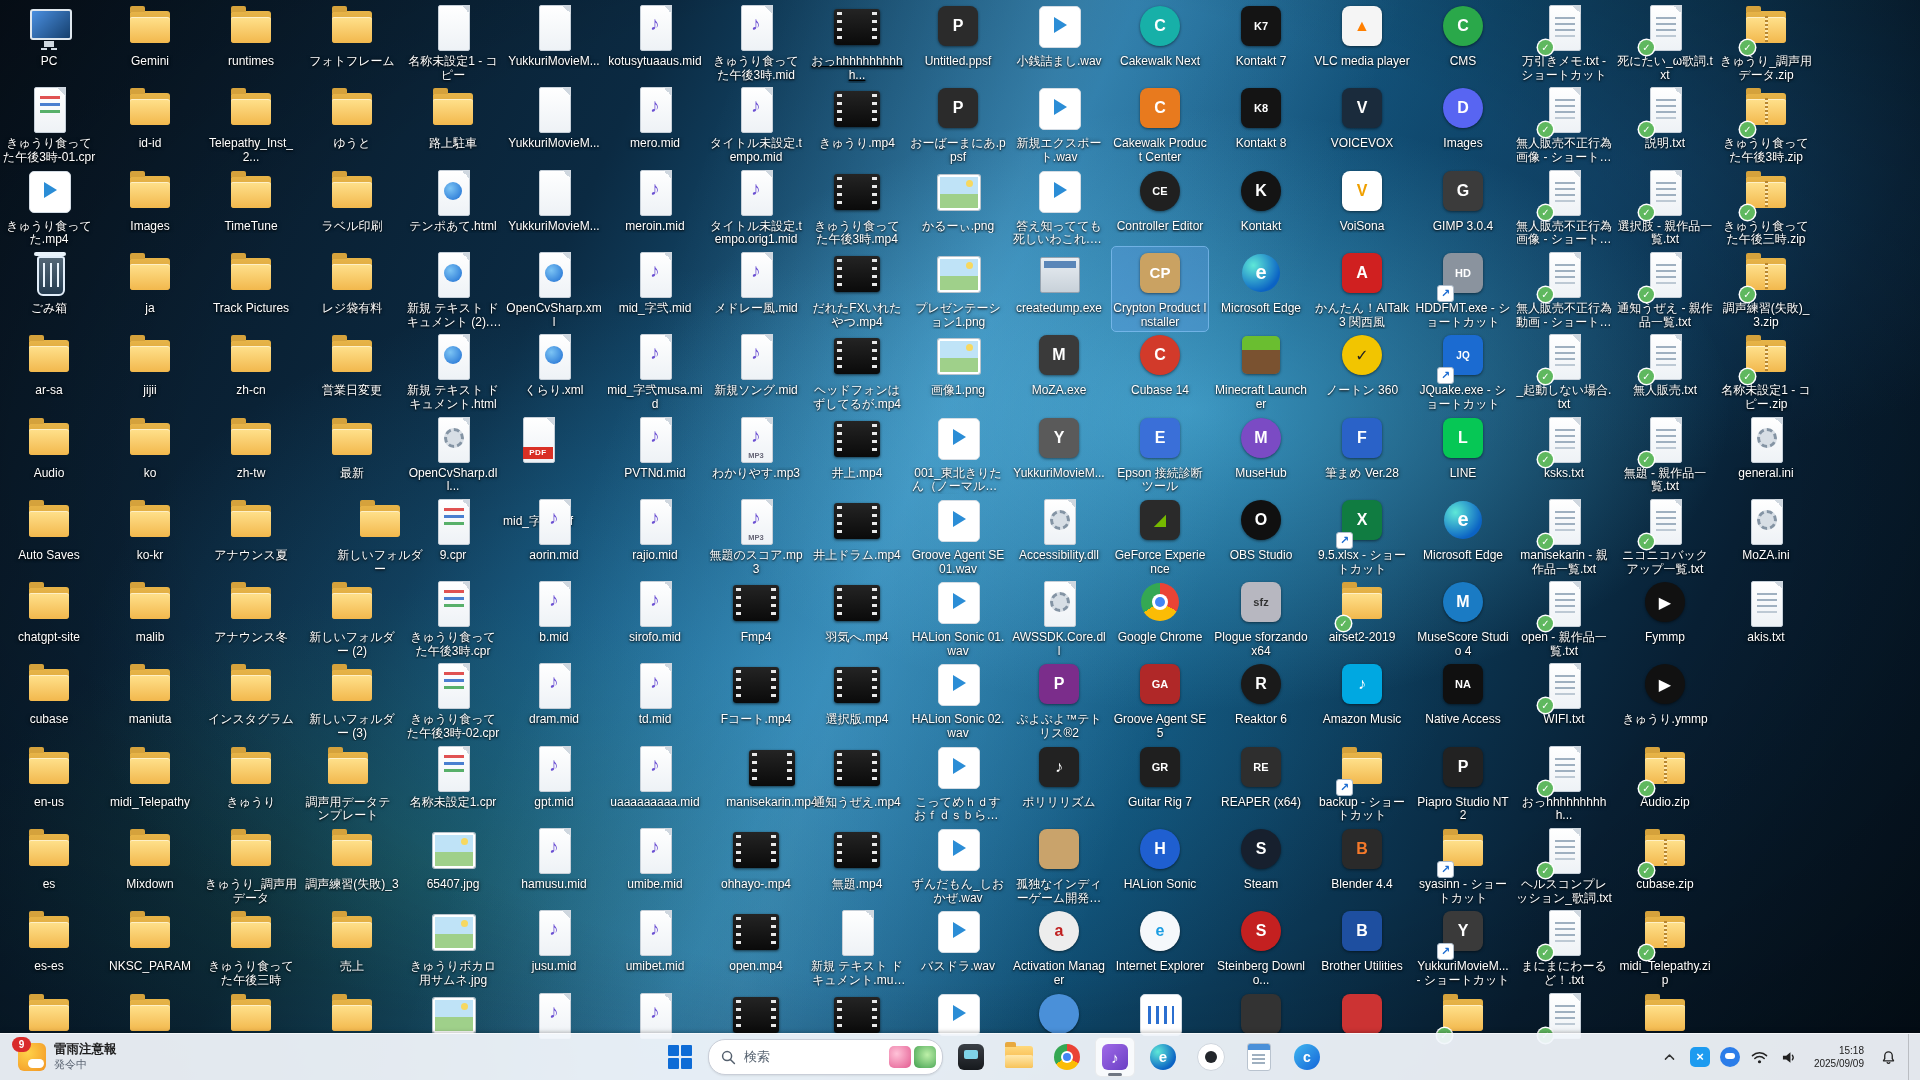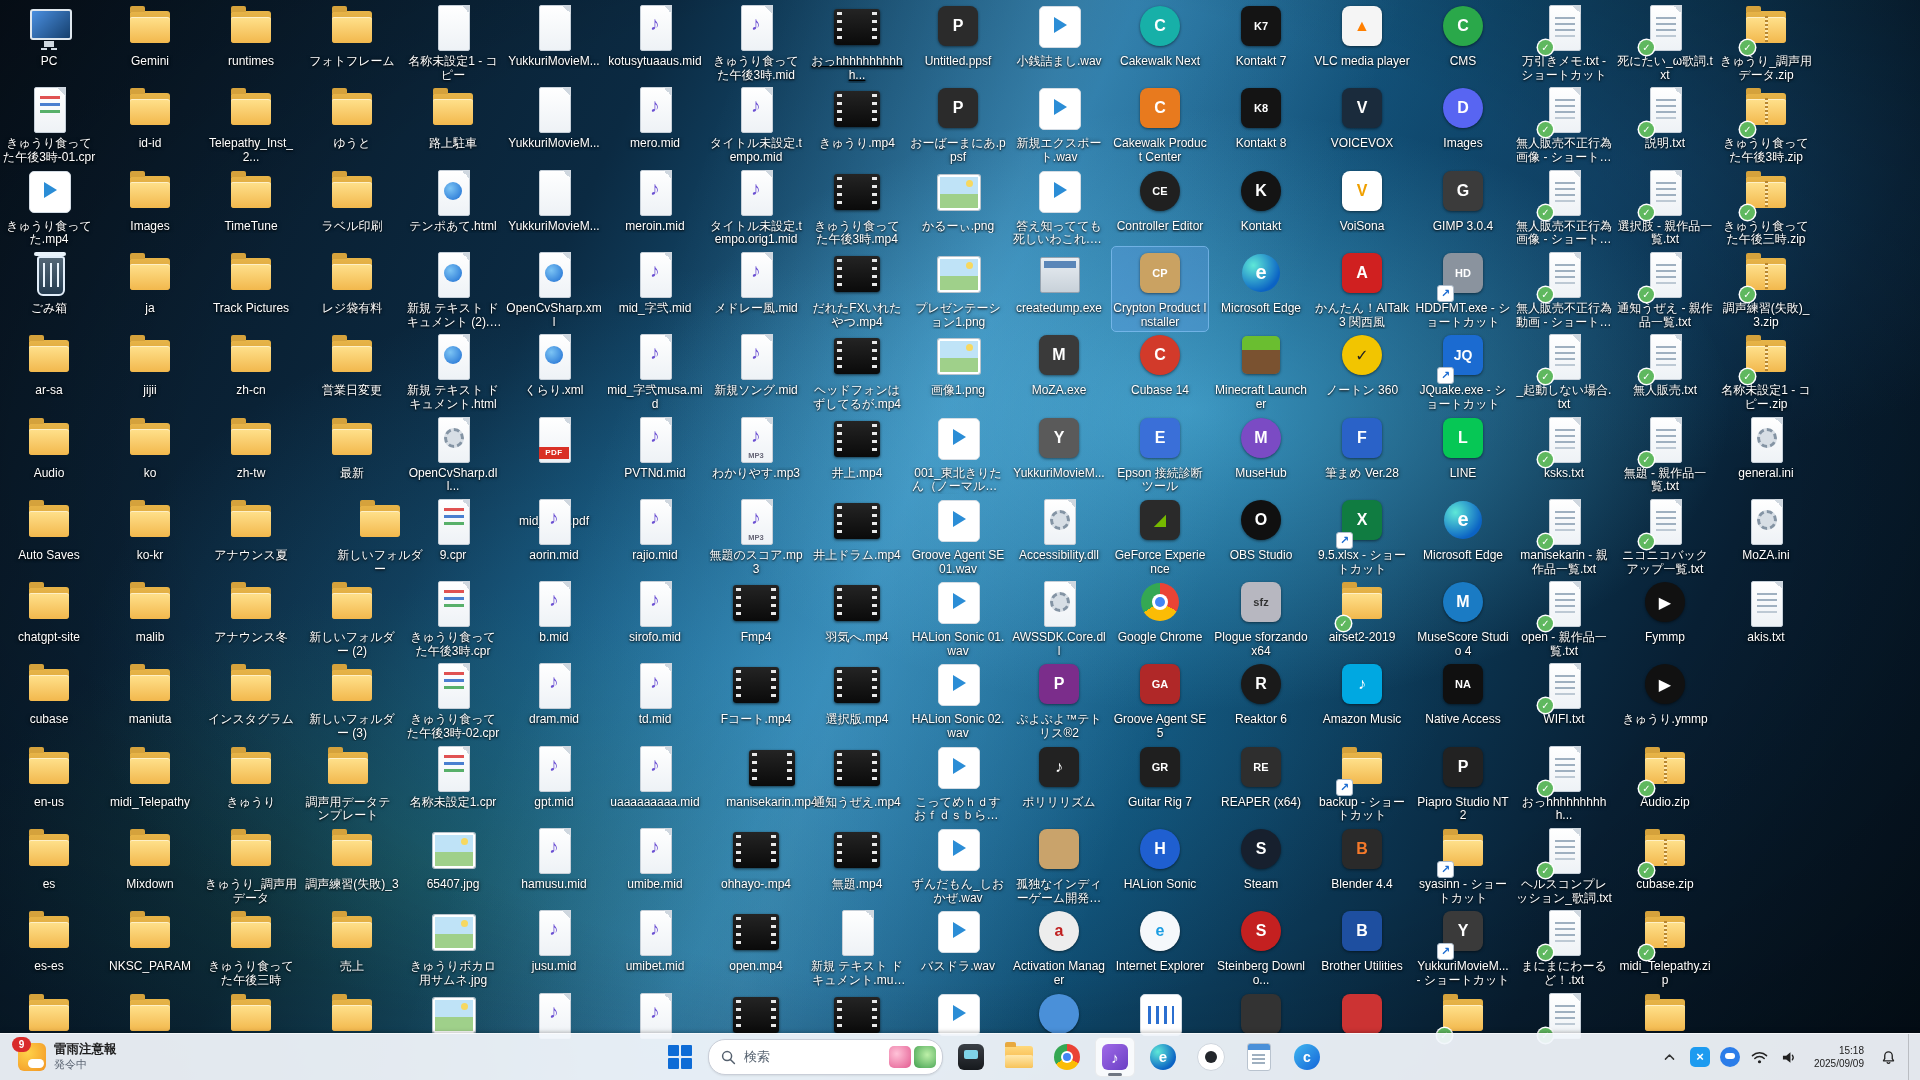--- a/index.html
+++ b/index.html
@@ -672,21 +672,21 @@
         </div>
         <div class="lb">OpenCvSharp.xml</div>
       </div>
       <div class="di" title="くらり.xml" style="left: 506px; top: 329.2px;">
         <div class="ic">
           <i class="dc"></i>
           <i class="gl"></i>
         </div>
         <div class="lb">くらり.xml</div>
       </div>
-      <div class="di" title="mid_字弐.pdf" style="left: 506px; top: 411.5px; gap: 48px;">
+      <div class="di" title="mid_字弐.pdf" style="left: 490px; top: 411.5px; gap: 48px;">
         <div class="ic">
           <i class="dc"></i>
           <b class="pdfb">PDF</b>
         </div>
         <div class="lb">mid_字弐.pdf</div>
       </div>
       <div class="di" title="aorin.mid" style="left: 506px; top: 493.8px;">
         <div class="ic">
           <i class="dc"></i>
           <b class="nt">♪</b>
@@ -1198,21 +1198,21 @@
         <div class="ic">
           <i class="tl2" style="border-radius:50%;background:#202020">
             <span style="color:#fff;font-size:11px">CE</span>
           </i>
         </div>
         <div class="lb">Controller Editor</div>
       </div>
       <div class="di sel" title="Crypton Product Installer" style="left: 1112px; top: 246.9px;">
         <div class="ic">
           <i class="tl2" style="border-radius:8px;background:#caa262">
-            <span style="color:#fff;font-size:11px">CP</span>
+            <span style="color:#fff;font-size:15px">CP</span>
           </i>
         </div>
         <div class="lb">Crypton Product Installer</div>
       </div>
       <div class="di" title="Cubase 14" style="left: 1112px; top: 329.2px;">
         <div class="ic">
           <i class="tl2" style="border-radius:50%;background:#d23a2a">
             <span style="color:#fff;font-size:16px">C</span>
           </i>
         </div>
@@ -1512,21 +1512,21 @@
           <i class="tl2" style="border-radius:8px;background:#8a939e">
             <span style="color:#fff;font-size:11px">HD</span>
           </i>
           <b class="bdg s">↗</b>
         </div>
         <div class="lb">HDDFMT.exe - ショートカット</div>
       </div>
       <div class="di" title="JQuake.exe - ショートカット" style="left: 1415px; top: 329.2px;">
         <div class="ic">
           <i class="tl2" style="border-radius:8px;background:#1b6bd1">
-            <span style="color:#fff;font-size:14px">JQ</span>
+            <span style="color:#fff;font-size:10px">JQ</span>
           </i>
           <b class="bdg s">↗</b>
         </div>
         <div class="lb">JQuake.exe - ショートカット</div>
       </div>
       <div class="di" title="LINE" style="left: 1415px; top: 411.5px;">
         <div class="ic">
           <i class="tl2" style="border-radius:8px;background:#06c755">
             <span style="color:#fff;font-size:16px">L</span>
           </i>

